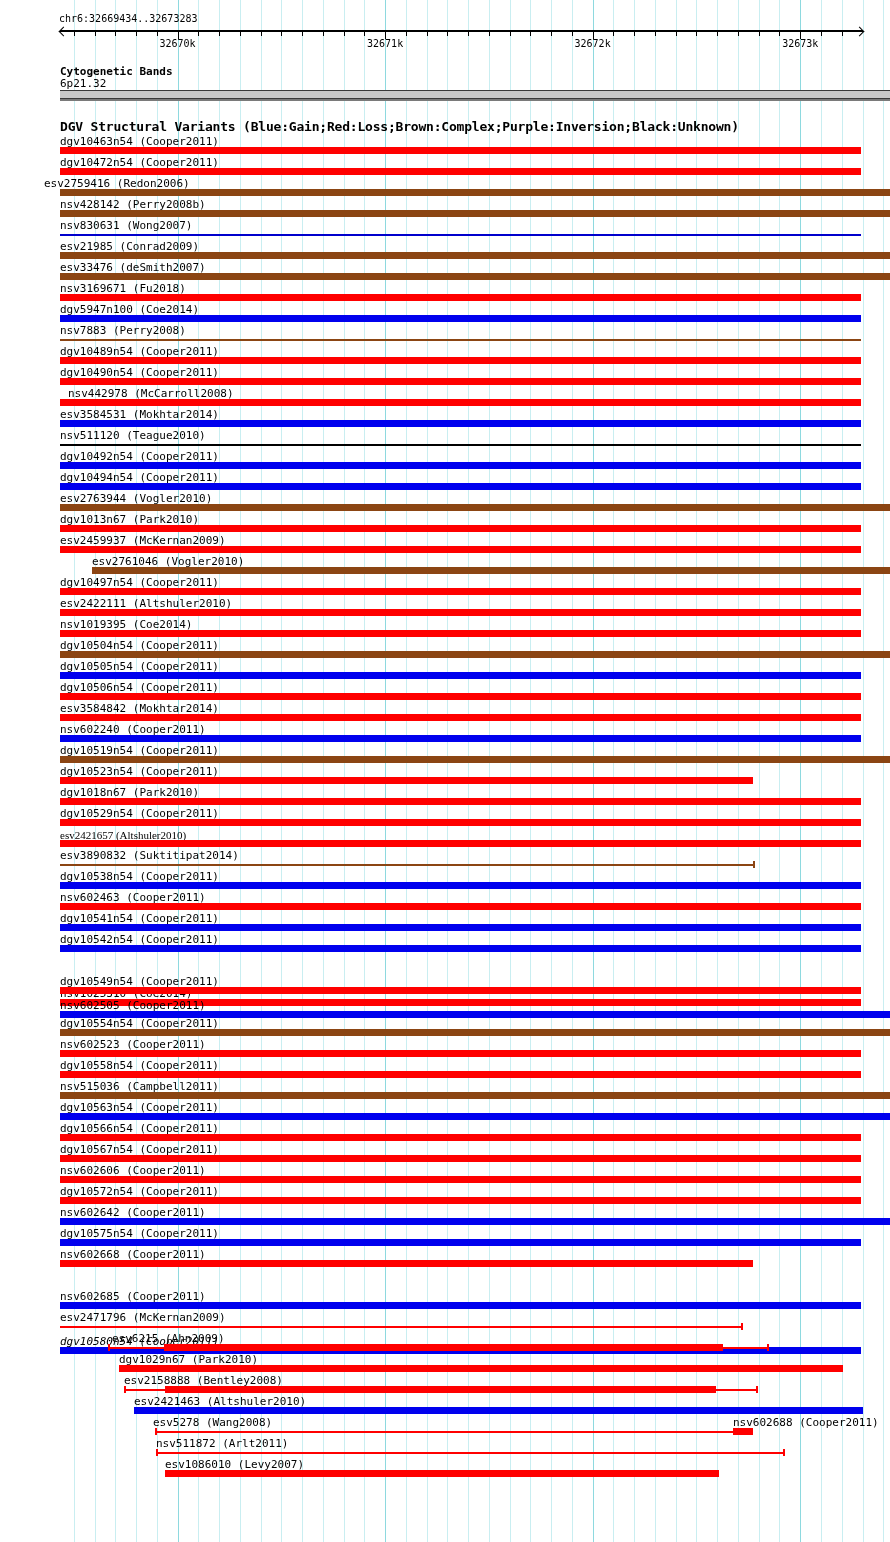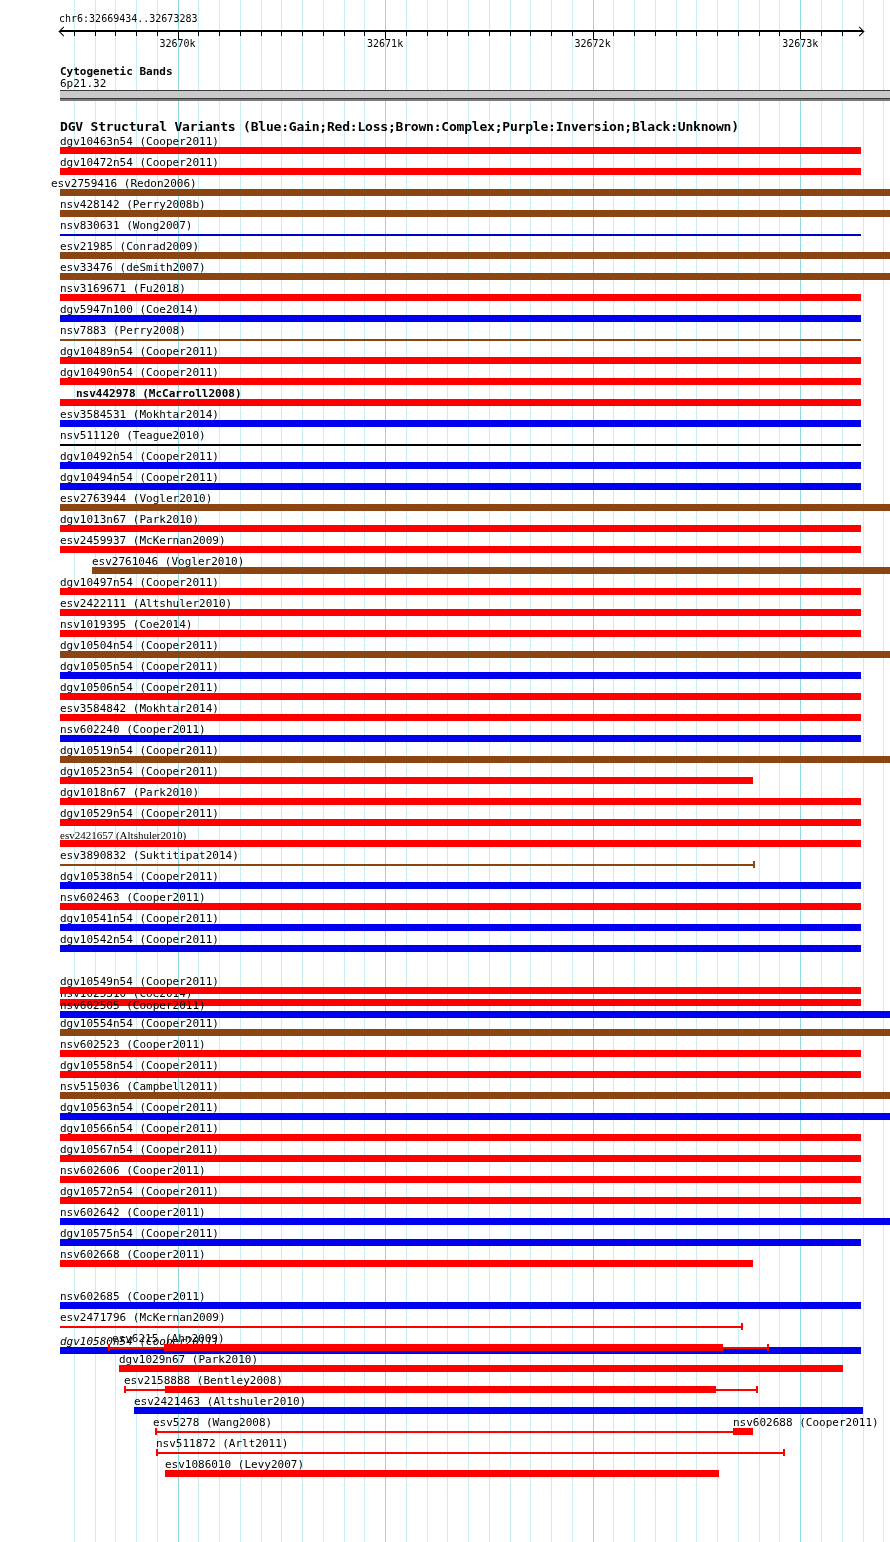--- a/index.html
+++ b/index.html
@@ -145,21 +145,21 @@
     <div id="rows">
         <div class="vrow" style="top: 136px;">
           <span class="vlabel" style="left: 60px;">dgv10463n54 (Cooper2011)</span>
           <div class="seg bar" style="left: 60px; background: rgb(255, 0, 0); width: 801px;"></div>
         </div>
         <div class="vrow" style="top: 157px;">
           <span class="vlabel" style="left: 60px;">dgv10472n54 (Cooper2011)</span>
           <div class="seg bar" style="left: 60px; background: rgb(255, 0, 0); width: 801px;"></div>
         </div>
         <div class="vrow" style="top: 178px;">
-          <span class="vlabel" style="left: 51px;">esv2759416 (Redon2006)</span>
+          <span class="vlabel" style="left: 44px;">esv2759416 (Redon2006)</span>
           <div class="seg bar" style="left: 60px; background: rgb(139, 69, 19); width: 830px;"></div>
         </div>
         <div class="vrow" style="top: 199px;">
           <span class="vlabel" style="left: 60px;">nsv428142 (Perry2008b)</span>
           <div class="seg bar" style="left: 60px; background: rgb(139, 69, 19); width: 830px;"></div>
         </div>
         <div class="vrow" style="top: 220px;">
           <span class="vlabel" style="left: 60px;">nsv830631 (Wong2007)</span>
           <div class="seg line" style="left: 60px; background: rgb(0, 0, 204); width: 801px;"></div>
         </div>
@@ -185,21 +185,21 @@
         </div>
         <div class="vrow" style="top: 346px;">
           <span class="vlabel" style="left: 60px;">dgv10489n54 (Cooper2011)</span>
           <div class="seg bar" style="left: 60px; background: rgb(255, 0, 0); width: 801px;"></div>
         </div>
         <div class="vrow" style="top: 367px;">
           <span class="vlabel" style="left: 60px;">dgv10490n54 (Cooper2011)</span>
           <div class="seg bar" style="left: 60px; background: rgb(255, 0, 0); width: 801px;"></div>
         </div>
         <div class="vrow" style="top: 388px;">
-          <span class="vlabel" style="left: 76px; font-weight: bold;">nsv442978 (McCarroll2008)</span>
+          <span class="vlabel" style="left: 68px;">nsv442978 (McCarroll2008)</span>
           <div class="seg bar" style="left: 60px; background: rgb(255, 0, 0); width: 801px;"></div>
         </div>
         <div class="vrow" style="top: 409px;">
           <span class="vlabel" style="left: 60px;">esv3584531 (Mokhtar2014)</span>
           <div class="seg bar" style="left: 60px; background: rgb(0, 0, 238); width: 801px;"></div>
         </div>
         <div class="vrow" style="top: 430px;">
           <span class="vlabel" style="left: 60px;">nsv511120 (Teague2010)</span>
           <div class="seg line" style="left: 60px; background: rgb(0, 0, 0); width: 801px;"></div>
         </div>

